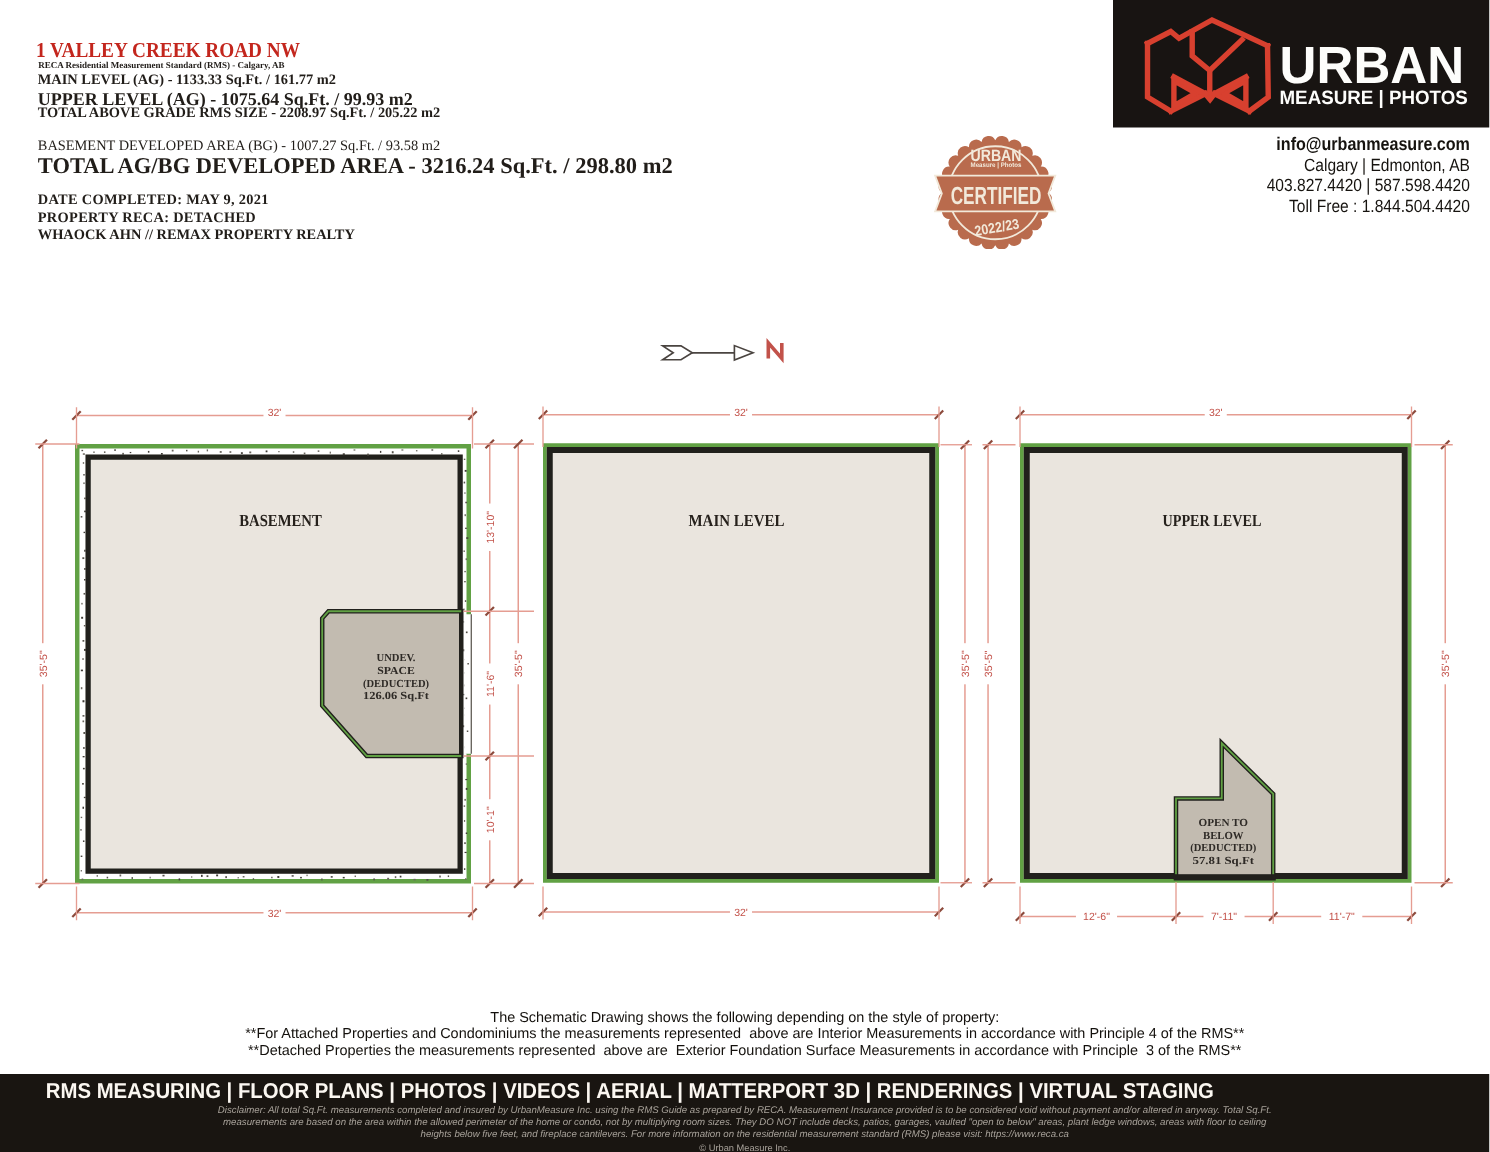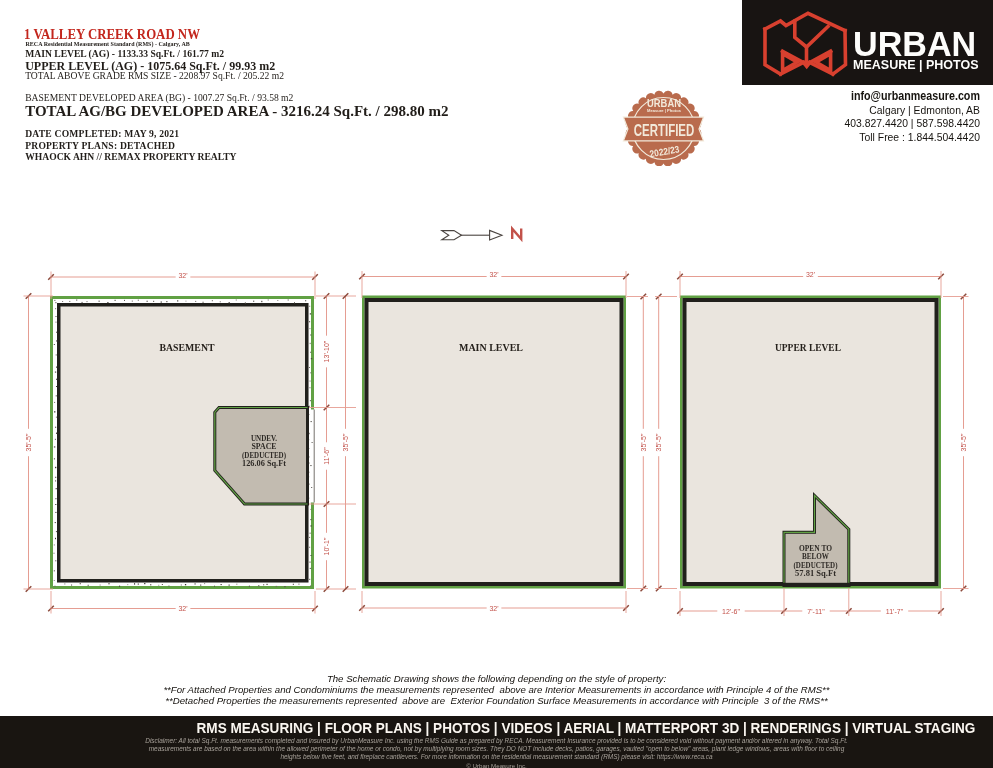--- a/index.html
+++ b/index.html
@@ -4,39 +4,39 @@
 html,body { width:993px; height:768px; position:relative; background:#fff; overflow:hidden;
        font-family:"Liberation Sans", sans-serif; }
 #logo-box { position:absolute; left:742px; top:0; width:251px; height:85px; background:#181412; }
 #urban { position:absolute; left:111px; top:26.5px; font-weight:bold; font-size:34.8px; line-height:1; color:#fdfdfb;
          transform:scaleX(0.98); transform-origin:left top; }
 #mp { position:absolute; left:111px; top:58.5px; font-weight:bold; font-size:12.9px; line-height:1; color:#fdfdfb;
        transform:scaleX(0.97); transform-origin:left top; white-space:nowrap; }
 #contact { position:absolute; right:13.5px; top:90.3px; text-align:right; font-size:11.8px; line-height:13.5px;
             color:#16130f; transform:scaleX(0.88); transform-origin:right top; white-space:nowrap; }
 #contact b { font-size:12.2px; }
-#schem { position:absolute; left:0; top:672.5px; width:993px; text-align:center; font-size:9.65px; line-height:11px; color:#14110d;font-style:italic; }
+#schem { position:absolute; left:0; top:672.5px; width:993px; text-align:center; font-size:9.65px; line-height:11px; color:#14110d; }
 #bar { position:absolute; left:0; top:716px; width:993px; height:52px; background:#191511; }
-#bigline { position:absolute; left:0; top:718.6px; width:993px; text-align:right; }
+#bigline { position:absolute; left:0; top:718.6px; width:993px; text-align:left; }
 #bigline span { display:inline-block; font-weight:bold; font-size:14.4px; line-height:1; color:#fbf7f1;
                  transform:scaleX(0.942) translateX(7px); white-space:nowrap; }
 #disc { position:absolute; left:0; top:736.9px; width:993px; text-align:center; font-style:italic;
          font-size:6.45px; line-height:8px; color:#a8a29a; }
 #cc { position:absolute; left:0; top:761.5px; width:993px; text-align:center; font-size:6.2px; color:#a8a29a; }
 </style></head><body>
 
 <div style="position:absolute;left:23.5px;top:26.6px;font-family:'Liberation Serif',serif;font-weight:bold;font-size:14.2px;line-height:1;color:#c3261d;letter-spacing:0px;transform:scaleX(0.905);transform-origin:left top;white-space:nowrap">1 VALLEY CREEK ROAD NW</div>
 <div style="position:absolute;left:25.5px;top:41.3px;font-family:'Liberation Serif',serif;font-weight:bold;font-size:6.0px;line-height:1;color:#211d19;letter-spacing:0px;white-space:nowrap">RECA Residential Measurement Standard (RMS) - Calgary, AB</div>
 <div style="position:absolute;left:25.2px;top:48.5px;font-family:'Liberation Serif',serif;font-weight:bold;font-size:9.6px;line-height:1;color:#211d19;letter-spacing:0px;white-space:nowrap">MAIN LEVEL (AG) - 1133.33 Sq.Ft. / 161.77 m2</div>
 <div style="position:absolute;left:25.2px;top:59.8px;font-family:'Liberation Serif',serif;font-weight:bold;font-size:12px;line-height:1;color:#211d19;letter-spacing:0px;white-space:nowrap">UPPER LEVEL (AG) - 1075.64 Sq.Ft. / 99.93 m2</div>
-<div style="position:absolute;left:25.2px;top:71.1px;font-family:'Liberation Serif',serif;font-weight:normal;font-size:9.6px;line-height:1;color:#211d19;letter-spacing:0px;white-space:nowrap">TOTAL ABOVE GRADE RMS SIZE - 2208.97 Sq.Ft. / 205.22 m2</div>
+<div style="position:absolute;left:25.2px;top:71.1px;font-family:'Liberation Serif',serif;font-weight:bold;font-size:9.6px;line-height:1;color:#211d19;letter-spacing:0px;white-space:nowrap">TOTAL ABOVE GRADE RMS SIZE - 2208.97 Sq.Ft. / 205.22 m2</div>
 <div style="position:absolute;left:25.2px;top:93.1px;font-family:'Liberation Serif',serif;font-weight:normal;font-size:9.6px;line-height:1;color:#211d19;letter-spacing:0px;white-space:nowrap">BASEMENT DEVELOPED AREA (BG) - 1007.27 Sq.Ft. / 93.58 m2</div>
 <div style="position:absolute;left:25.2px;top:104.4px;font-family:'Liberation Serif',serif;font-weight:bold;font-size:15px;line-height:1;color:#211d19;letter-spacing:0px;white-space:nowrap">TOTAL AG/BG DEVELOPED AREA - 3216.24 Sq.Ft. / 298.80 m2</div>
 <div style="position:absolute;left:25.2px;top:129.4px;font-family:'Liberation Serif',serif;font-weight:bold;font-size:9.6px;line-height:1;color:#211d19;letter-spacing:0.2px;white-space:nowrap">DATE COMPLETED: MAY 9, 2021</div>
-<div style="position:absolute;left:25.2px;top:140.7px;font-family:'Liberation Serif',serif;font-weight:bold;font-size:9.6px;line-height:1;color:#211d19;letter-spacing:0.2px;white-space:nowrap">PROPERTY PLANS: DETACHED</div>
+<div style="position:absolute;left:25.2px;top:140.7px;font-family:'Liberation Serif',serif;font-weight:bold;font-size:9.6px;line-height:1;color:#211d19;letter-spacing:0.2px;white-space:nowrap">PROPERTY RECA: DETACHED</div>
 <div style="position:absolute;left:25.2px;top:152.0px;font-family:'Liberation Serif',serif;font-weight:bold;font-size:9.6px;line-height:1;color:#211d19;letter-spacing:0px;white-space:nowrap">WHAOCK AHN // REMAX PROPERTY REALTY</div>
 
 <div id="logo-box">
 <svg width="96" height="72" viewBox="0 0 96 72" style="position:absolute;left:20px;top:6px">
 <g fill="none" stroke="#d8402f" stroke-width="3.6" stroke-linejoin="miter" stroke-linecap="square">
 <path d="M3,23 L18.5,15 L24,19.5 L46,7.3 L83,24.5"></path>
 <path d="M32.8,15.2 L32.8,31.3 L44.5,41 L66,20.5"></path>
 <path d="M44.5,41 L44.5,56.2"></path>
 <path d="M41.5,56.5 L44.7,60.3 L47.7,56.5"></path>
 <path d="M18.5,68.1 L41.5,56.5 M47.7,56.5 L70.9,68.1"></path>

